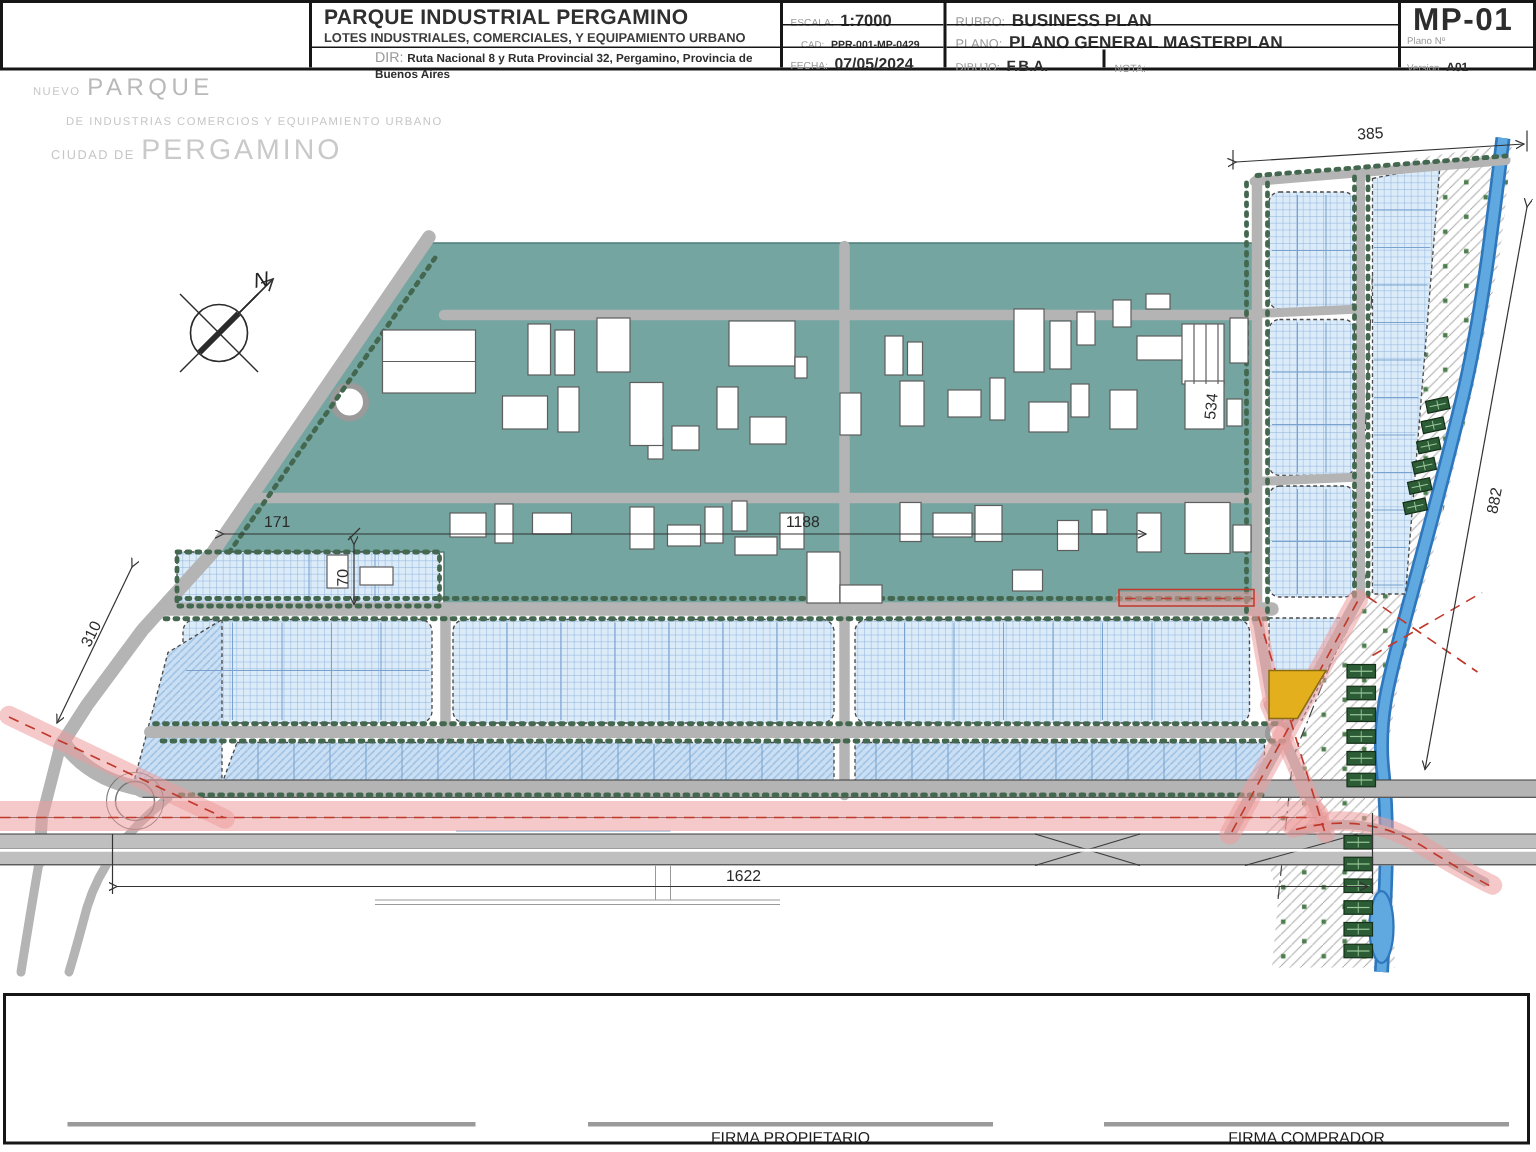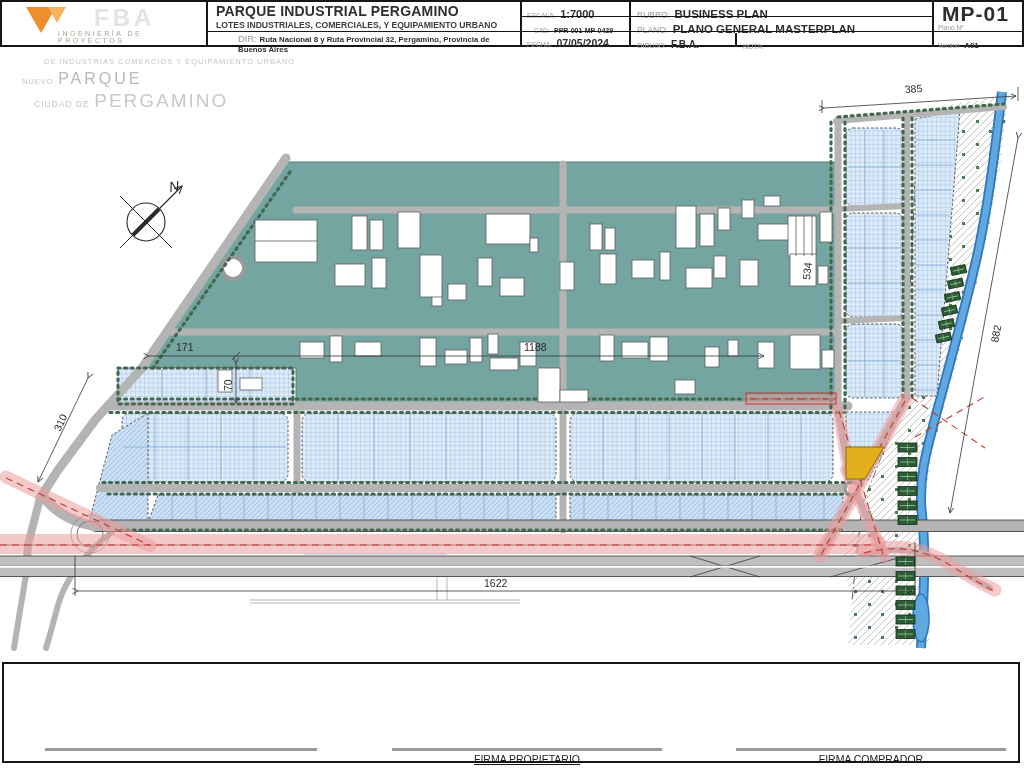--- a/index.html
+++ b/index.html
@@ -444,35 +444,27 @@
       <text transform="translate(232,391) rotate(-90)">70</text>
       <text transform="translate(60,432) rotate(-64)">310</text>
       <text transform="translate(810,280) rotate(-84)">534</text>
       <text transform="translate(998,343) rotate(-79)">882</text>
       <text x="484" y="587">1622</text>
     </g>
   </svg>
 
   <div id="hdr">
 
-    <div class="abs" style="left:0;top:0;width:204px;height:43px;">
-      <div class="abs" style="left:24px;top:5px;">
-        <div id="logo-tri"></div>
-          <div id="logo-tri2"></div>
-      </div>
-      <div class="abs" style="left:92px;top:2px;" id="fba-ghost">FBA</div>
-      <div class="abs" style="left:56px;top:28px;" id="fba-tag">INGENIERÍA DE PROYECTOS</div>
-    </div>
     <div class="vdiv" style="left:204px;"></div>
 
     <div class="abs" style="left:206px;top:0;width:312px;height:59px;">
       <div class="abs" style="left:8px;top:1px;font-size:14px;font-weight:bold;letter-spacing:0.2px;">PARQUE INDUSTRIAL PERGAMINO</div>
       <div class="abs" style="left:8px;top:17.5px;font-size:8.6px;font-weight:bold;color:#3c3c3c;">LOTES INDUSTRIALES, COMERCIALES, Y EQUIPAMIENTO URBANO</div>
       <div class="hline" style="left:0;right:0;top:28.5px;"></div>
-      <div class="abs" style="left:12px;top:31px;font-size:9px;padding-left:18px;">
+      <div class="abs" style="left:24px;top:31px;font-size:9px;padding-left:18px;">
         <span class="lbl" style="font-size:9.5px;">DIR:</span>
         <span class="val" style="font-size:7.8px;">Ruta Nacional 8 y Ruta Provincial 32, Pergamino, Provincia de Buenos Aires</span>
       </div>
     </div>
     <div class="vdiv" style="left:518px;"></div>
 
     <div class="abs" style="left:520px;top:0;width:107px;height:43px;">
       <div class="abs" style="left:5px;top:2px;">
         <span class="lbl" style="font-size:6.8px;">ESCALA:</span>
         <span class="val" style="font-size:11px;">1:7000</span>
@@ -517,29 +509,29 @@
       <div class="abs" style="left:4px;top:22px;font-size:6.5px;color:#9a9a9a;">Plano Nº</div>
       <div class="hline" style="left:0;right:0;top:28.5px;height:1px;"></div>
       <div class="abs" style="left:4px;top:32px;">
         <span class="lbl" style="font-size:6.5px;">Version</span>
         <span class="val" style="font-size:8px;">A01</span>
       </div>
     </div>
   </div>
 
   <div id="wm" class="abs" style="left:22px;top:49px;">
-    <div style="margin-left:22px;"><span class="sm">DE INDUSTRIAS COMERCIOS Y EQUIPAMIENTO URBANO</span></div>
     <div><span class="sm">NUEVO</span>
          <span class="big1">PARQUE</span></div>
+    <div style="margin-left:22px;"><span class="sm">DE INDUSTRIAS COMERCIOS Y EQUIPAMIENTO URBANO</span></div>
     <div style="margin-left:12px;"><span class="sm" style="font-size:8.5px;">CIUDAD DE</span>
          <span class="big2">PERGAMINO</span></div>
   </div>
 
 
   <div id="sig">
     <div class="sigline" style="left:41px;width:272px;"></div>
     <div class="sigline" style="left:388px;width:270px;"></div>
-    <div class="siglab" style="left:388px;width:270px;text-decoration:underline;">FIRMA PROPIETARIO</div>
+    <div class="siglab" style="left:388px;width:270px;">FIRMA PROPIETARIO</div>
     <div class="sigline" style="left:732px;width:270px;"></div>
     <div class="siglab" style="left:732px;width:270px;">FIRMA COMPRADOR</div>
   </div>
 
 </div>
 
 </body></html>

